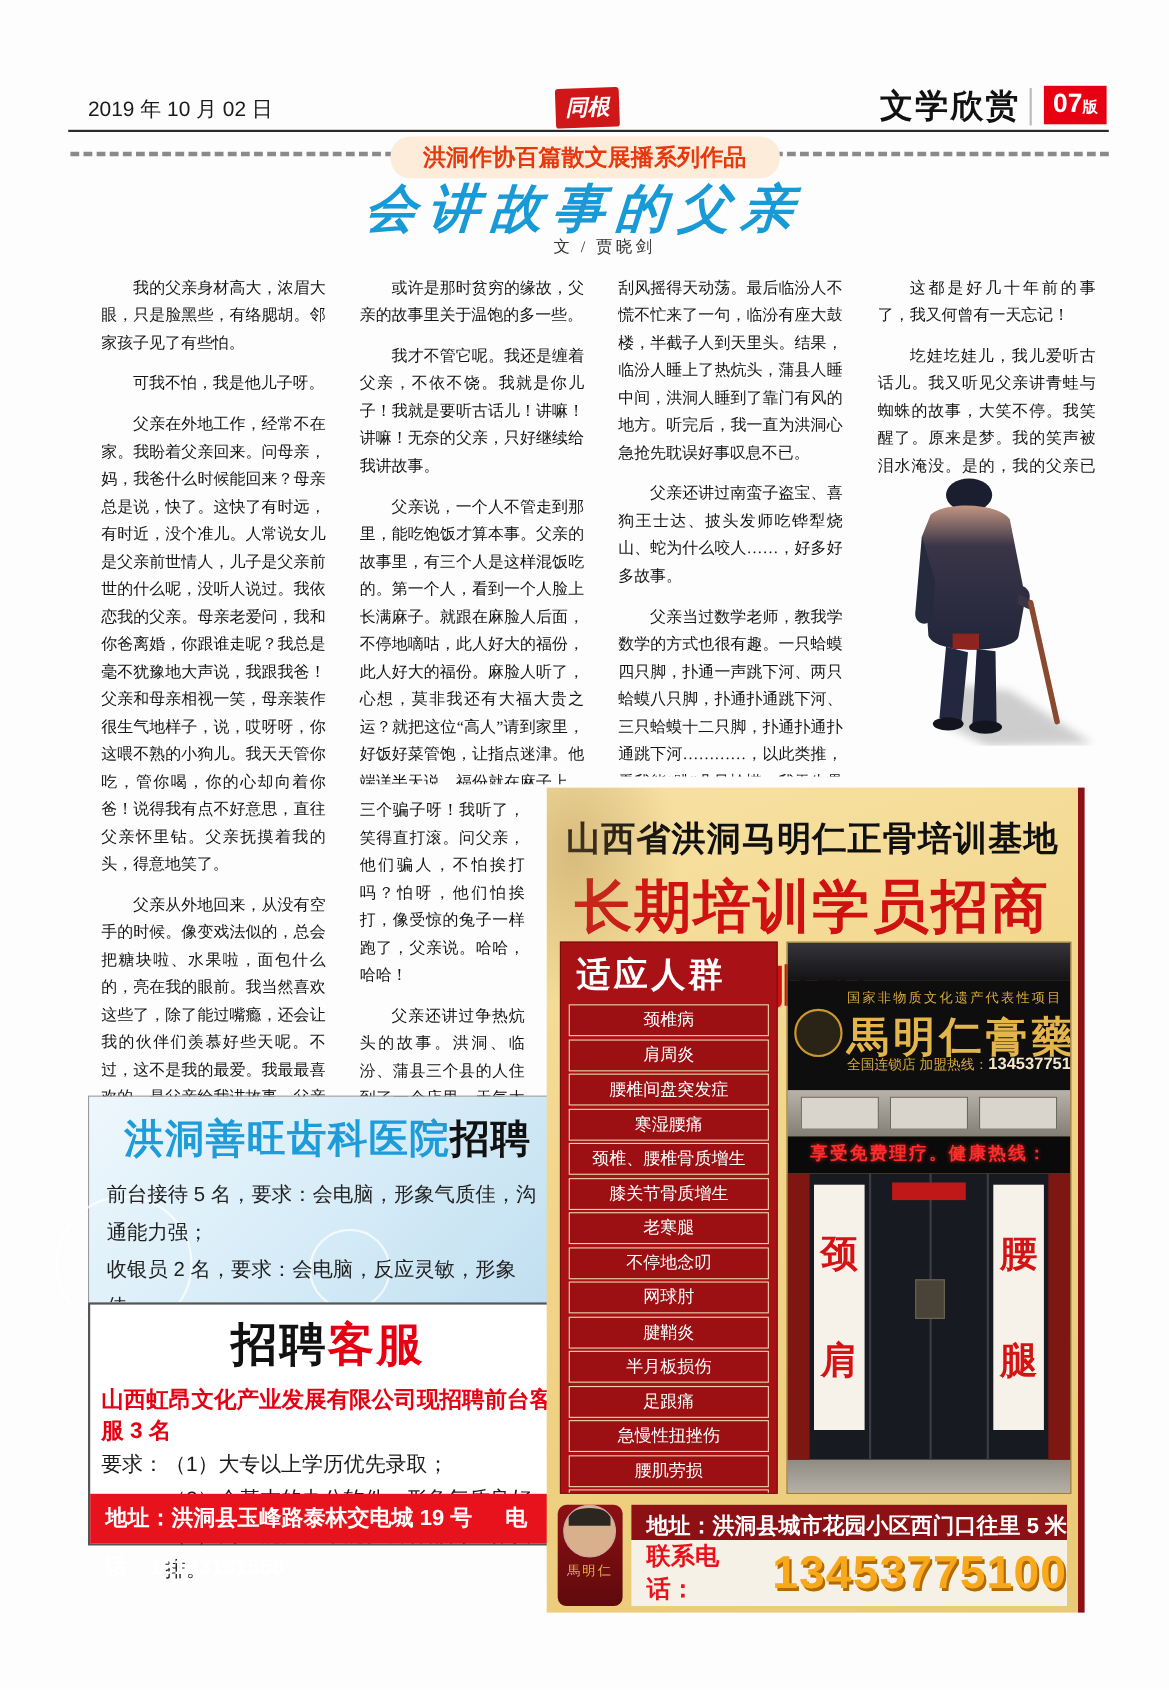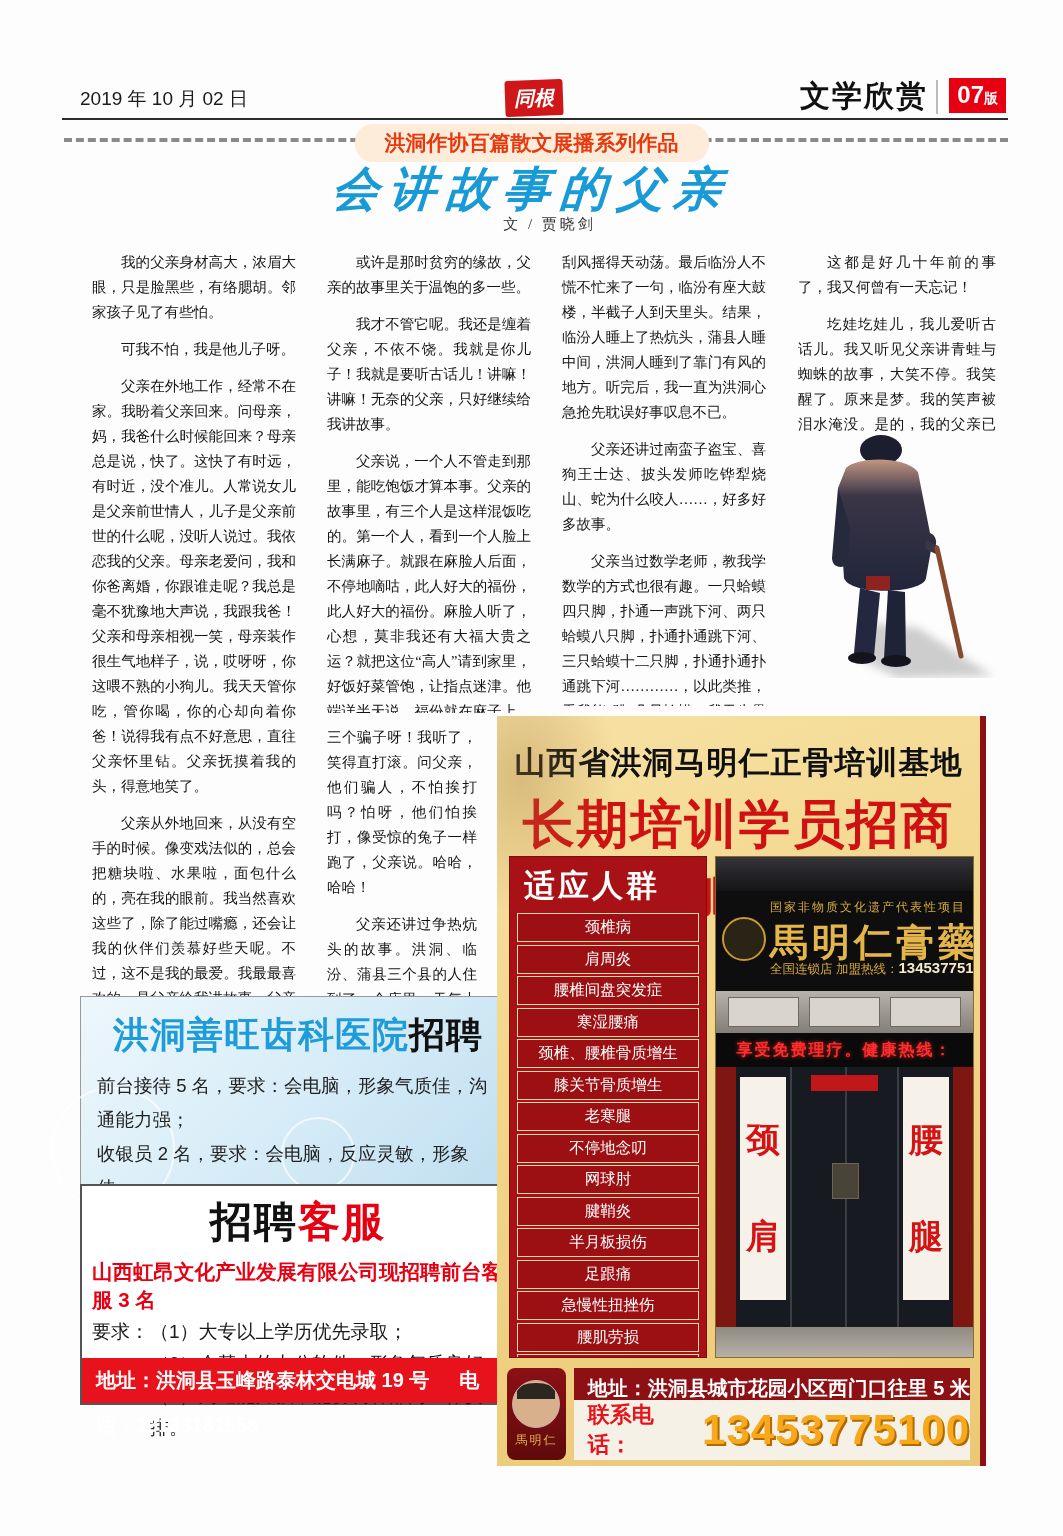--- a/index.html
+++ b/index.html
@@ -117,21 +117,21 @@
            padding:14px 0;margin:10px 4px;height:75%;}
   .glass-mid{flex:1;position:relative;border-left:2px solid #3a3d46;border-right:2px solid #3a3d46;}
   .glass-mid:before{content:"";position:absolute;left:50%;top:0;bottom:0;width:2px;background:#3a3d46;}
   .glass-mid .hbanner{position:absolute;left:18%;top:8px;width:64%;height:16px;background:#c01818;}
   .glass-mid .plaque{position:absolute;left:38%;top:96px;width:24%;height:34px;background:#4a4438;
                      border:1px solid #6d6552;}
   .store-ground{height:30px;background:linear-gradient(180deg,#8f8a82,#b5b0a8);}
   
   .bone-bottom{position:absolute;left:10px;right:10px;top:652px;height:92px;display:flex;gap:8px;}
   .bone-logo{width:92px;background:linear-gradient(180deg,#8c1014,#5f0a0c);border-radius:8px;
-             display:flex;flex-direction:column;align-items:center;justify-content:center;}
+             display:flex;flex-direction:column;align-items:center;}
   .bone-logo .face{width:46px;height:46px;border-radius:50%;background:#d8b08c;position:relative;overflow:hidden;border:1px solid #caa;}
   .bone-logo .face:before{content:"";position:absolute;left:4px;top:2px;right:4px;height:16px;
                           border-radius:50% 50% 0 0;background:#2c2620;}
   .bone-logo .nm{color:#e3b54a;font-size:12px;margin-top:4px;letter-spacing:2px;}
   .bone-bars{flex:1;display:flex;flex-direction:column;}
   .bone-addr{height:40px;background:#8c1014;color:#fff;font-weight:bold;font-size:20px;
              line-height:40px;padding-left:14px;white-space:nowrap;overflow:hidden;}
   .bone-tel{flex:1;background:#f6f1e6;display:flex;align-items:center;padding-left:14px;}
   .bone-tel .lbl{color:#e8121c;font-weight:bold;font-size:22px;}
   .bone-tel .num{color:#f7a81b;font-weight:bold;font-size:42px;letter-spacing:1px;margin-left:6px;

